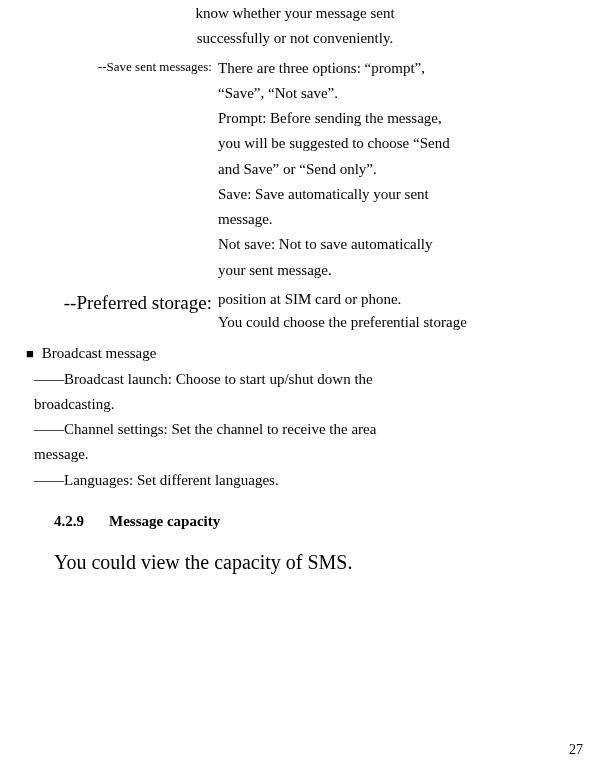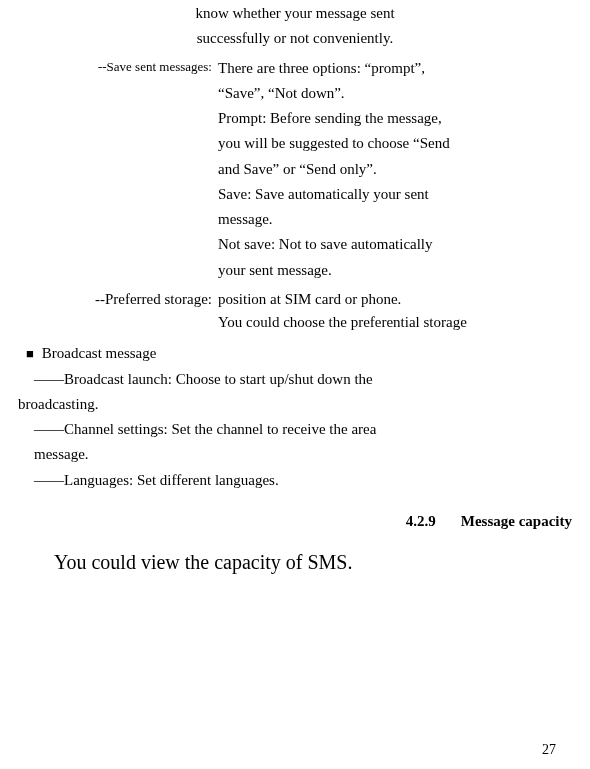--- a/index.html
+++ b/index.html
@@ -63,21 +63,21 @@
 
     
     .pref-block {
       display: flex;
       margin-bottom: 8px;
     }
     .pref-label {
       min-width: 200px;
       text-align: right;
       padding-right: 6px;
-      font-size: 15px;
+      font-size: 19px;
       line-height: 1.55;
     }
     .pref-content {
       flex: 1;
       font-size: 15px;
       line-height: 1.55;
     }
 
     
     .broadcast-heading {
@@ -111,21 +111,20 @@
       text-align: justify;
     }
 
     
     .section-heading {
       display: flex;
       align-items: baseline;
       margin-top: 18px;
       margin-bottom: 14px;
       margin-left: 36px;
-      justify-content: flex-end;
     }
     .section-num {
       font-size: 15px;
       font-weight: bold;
       min-width: 55px;
     }
     .section-title {
       font-size: 15px;
       font-weight: bold;
     }
@@ -133,21 +132,21 @@
     .section-body {
       margin-left: 36px;
       font-size: 20px;
       line-height: 1.55;
     }
 
     
     .page-number {
       position: absolute;
       bottom: 8px;
-      right: 34px;
+      right: 7px;
       font-size: 14px;
     }
 
     .text-justify {
       text-align: justify;
     }
   </style>
 </head>
 <body>
 
@@ -162,21 +161,21 @@
 
   <div class="save-block">
     <div class="save-label">
       <span>--Save  sent  messages:</span>
     </div>
     <div class="save-content">
       <div class="option-para text-justify">
         <span> There  are  three  options:  “prompt”,</span>
       </div>
       <div class="option-para text-justify">
-        <span>“Save”, “Not down”.</span>
+        <span>“Save”, “Not save”.</span>
       </div>
       <div class="option-para text-justify">
         <span style="font-weight:normal;">Prompt:</span><span> Before  sending  the  message,</span>
       </div>
       <div class="option-para text-justify">
         <span>you will be suggested to choose “Send</span>
       </div>
       <div class="option-para text-justify">
         <span>and Save” or “Send only”.</span>
       </div>
@@ -212,21 +211,21 @@
   <div class="broadcast-heading">
     <span class="bullet-square">■</span>
     <span class="broadcast-heading-text">Broadcast message</span>
   </div>
 
   <div class="sub-item">
     <div class="sub-item-text text-justify">
       <span>——Broadcast</span><span> launch:  Choose  to  start  up/shut  down  the</span>
     </div>
   </div>
-  <div style="font-size:15px; line-height:1.55; margin-bottom:2px;">
+  <div style="margin-left:16px; font-size:15px; line-height:1.55; margin-bottom:2px;">
     <span>broadcasting.</span>
   </div>
 
   <div class="sub-item">
     <div class="sub-item-text text-justify">
       <span>——Channel</span><span> settings:  Set  the  channel  to  receive  the  area</span>
     </div>
   </div>
   <div style="margin-left:16px; font-size:15px; line-height:1.55; margin-bottom:2px;">
     <span>message.</span>

